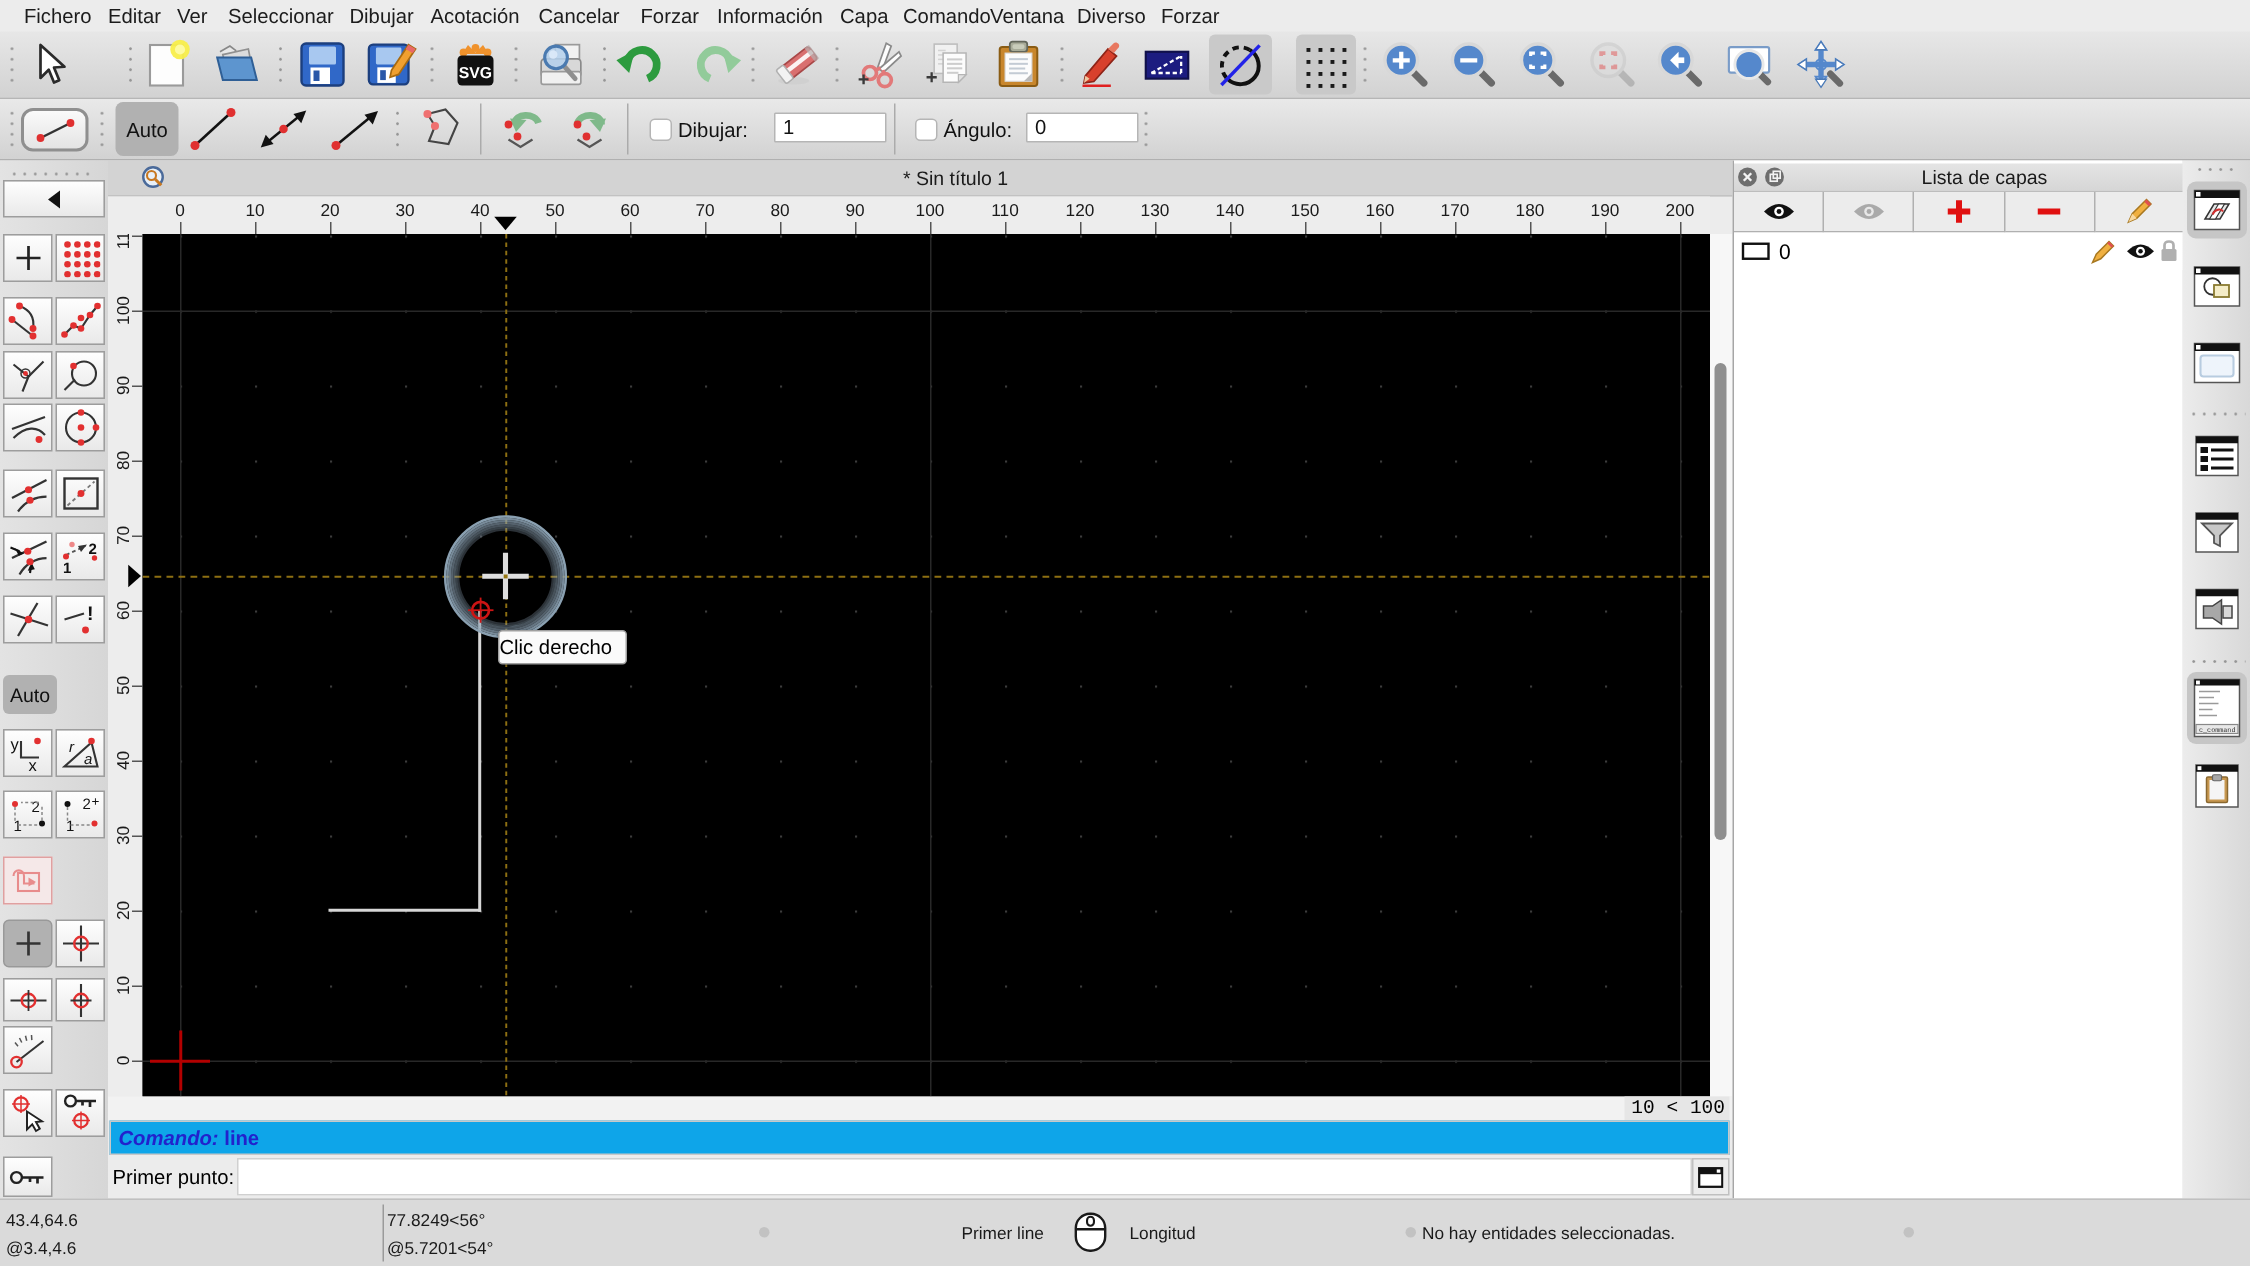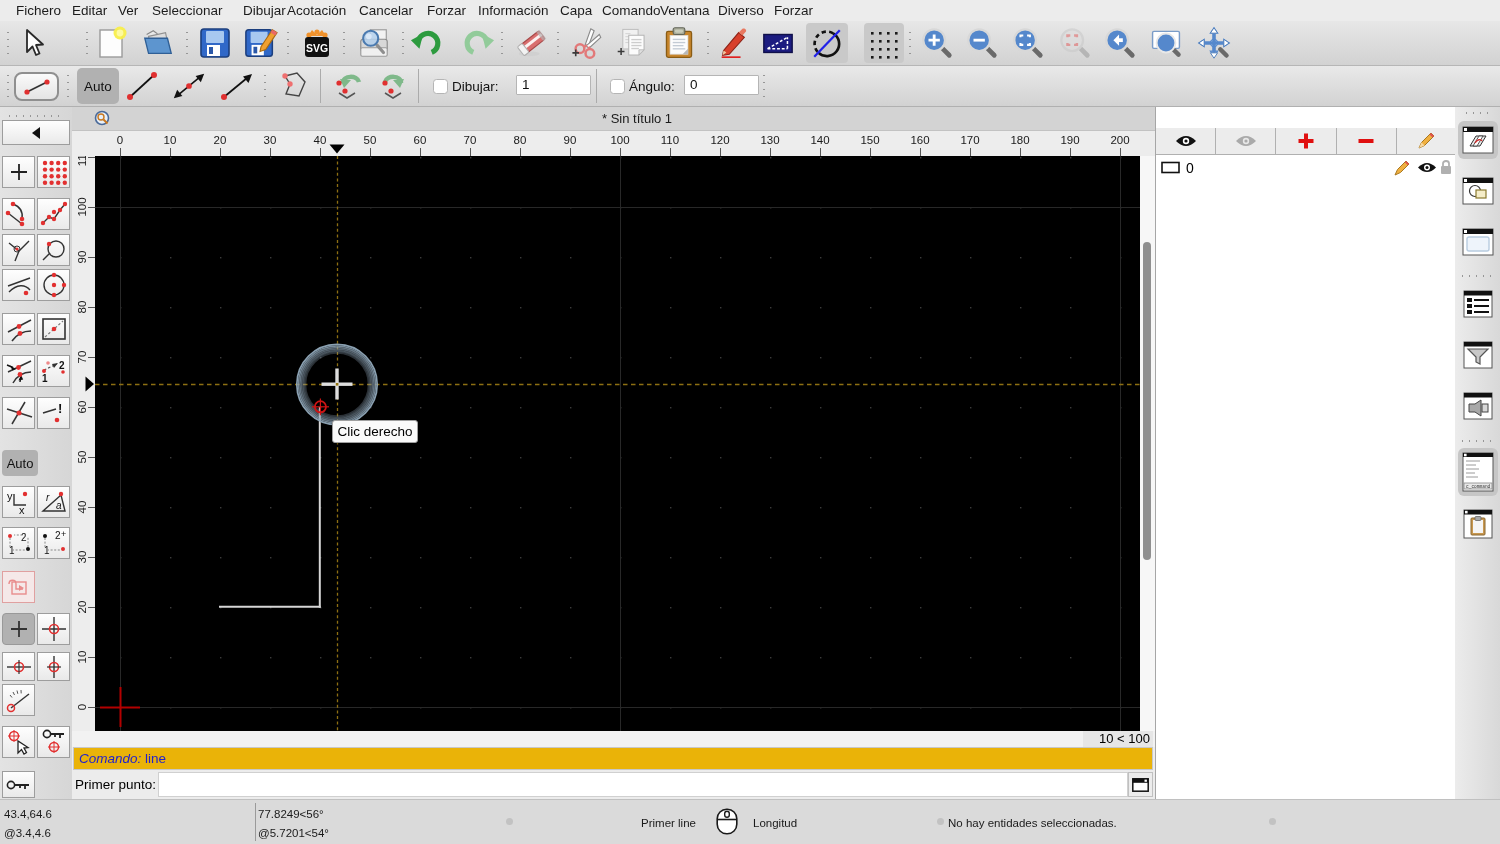--- a/index.html
+++ b/index.html
@@ -34,54 +34,54 @@
   .lbtn.c1 { left:2px; } .lbtn.c2 { left:37px; }
   
   #titlebar { left:72px; top:107px; width:1083px; height:24px; background:#d3d3d3; border-bottom:1px solid #c2c2c2; }
   #titletext { position:absolute; left:530px; top:4px; font-size:13px; color:#1a1a1a; }
   #rulertop { left:95px; top:131px; width:1045px; height:25px; background:#ededed; }
   #rulerleft { left:72px; top:156px; width:23px; height:575px; background:#ededed; }
   #rulercorner { left:72px; top:131px; width:23px; height:25px; background:#ededed; }
   #canvas { left:95px; top:156px; width:1045px; height:575px; background:#000; }
   #vscroll { left:1140px; top:156px; width:15px; height:575px; background:#f7f7f7; }
   #vthumb { position:absolute; left:3px; top:86px; width:8px; height:318px; background:#8f8f8f; border-radius:4px; }
-  #hstrip { left:72px; top:731px; width:1083px; height:16px; background:#f2f2f2; }
+  #hstrip { left:72px; top:731px; width:1083px; height:16px; background:#f2f2f2;font-family:Liberation Mono, monospace; }
   #gridlabel { position:absolute; left:1011px; top:0; width:70px; height:16px; background:#e6e6e6; font-size:13px; color:#000; text-align:right; padding-right:3px; line-height:16px; }
-  #cmdbox { left:73px; top:747px; width:1080px; height:23px; background:#eab308; border:1px solid #c8c8c8;
-            font-size:13.5px; color:#2222cc; padding:3px 0 0 5px; }
+  #cmdbox { left:73px; top:747px; width:1080px; height:23px; background:#0ea5e9; border:1px solid #c8c8c8;
+            font-size:13.5px; color:#2222cc; padding:3px 0 0 5px;font-weight:bold; }
   #inputrow { left:72px; top:770px; width:1083px; height:29px; background:#ececec; }
   #inputfield { position:absolute; left:86px; top:2px; width:970px; height:25px; background:#fff; border:1px solid #d0d0d0; }
   #inputlabel { position:absolute; left:3px; top:7px; font-size:13.5px; color:#000; }
   #kbdbtn { position:absolute; left:1056px; top:2px; width:25px; height:25px; background:#ececec; border:1px solid #c0c0c0; display:flex; align-items:center; justify-content:center; }
   
   #rightdock { left:1155px; top:107px; width:300px; height:692px; background:#fff; border-left:1px solid #a6a6a6; }
   #docktitle { position:absolute; left:0; top:2px; width:300px; height:19px; background:linear-gradient(#e4e4e4,#d6d6d6); border-bottom:1px solid #bdbdbd; }
   #dockhdr { position:absolute; left:0; top:21px; width:300px; height:27px; background:#ececec; display:flex; }
   .hcell { flex:1; border-right:1px solid #b0b0b0; border-bottom:1px solid #b0b0b0; display:flex; align-items:center; justify-content:center; }
   .hcell:last-child { border-right:none; }
   #layerrow { position:absolute; left:0; top:48px; width:300px; height:25px; background:#fff; }
   
   #rightstrip { left:1455px; top:107px; width:45px; height:692px; background:linear-gradient(90deg,#ececec,#d8d8d8); }
   .sbtn { position:absolute; left:5px; width:36px; height:38px; display:flex; align-items:center; justify-content:center; }
   .sbtn.sel { background:#c6c6c6; border-radius:6px; left:3px; width:40px; }
   
   #statusbar { left:0; top:799px; width:1500px; height:45px; background:#dadada; border-top:1px solid #c0c0c0; font-size:11.5px; color:#1a1a1a; }
   .st { position:absolute; }
   
   #tooltip { left:332px; top:420px; width:86px; height:23px; background:#fafafa; border:1px solid #9f9f9f; border-radius:3px;
-             font-size:13.5px; color:#000; text-align:center; line-height:21px; box-shadow:0 1px 2px rgba(0,0,0,.35); }
+             font-size:13.5px; color:#000; line-height:21px; box-shadow:0 1px 2px rgba(0,0,0,.35); }
 </style>
 </head>
 <body>
 <div id="menubar" class="abs">
   <span style="left:16px">Fichero</span>
     <span style="left:72px">Editar</span>
     <span style="left:118px">Ver</span>
     <span style="left:152px">Seleccionar</span>
-    <span style="left:243px">Dibujar</span>
+    <span style="left:233px">Dibujar</span>
     <span style="left:287px">Acotación</span>
     <span style="left:359px">Cancelar</span>
     <span style="left:427px">Forzar</span>
     <span style="left:478px">Información</span>
     <span style="left:560px">Capa</span>
     <span style="left:602px">Comando</span>
     <span style="left:660px">Ventana</span>
     <span style="left:718px">Diverso</span>
     <span style="left:774px">Forzar</span>
 </div>
@@ -803,20 +803,30 @@
   <div id="inputfield"></div>
   <div id="kbdbtn">
       <svg width="17" height="14" viewBox="0 0 17 14">
         <rect x="0.8" y="0.8" width="15.4" height="12.4" fill="#fff" stroke="#111" stroke-width="1.5"></rect>
         <rect x="0.8" y="0.8" width="15.4" height="4" fill="#111"></rect>
         <rect x="12.5" y="1.6" width="2.4" height="2.2" fill="#fff"></rect>
       </svg>
     </div>
 </div>
 <div id="rightdock" class="abs">
+  <div id="docktitle">
+    <svg width="300" height="19" viewBox="0 0 300 19">
+      <circle cx="9" cy="9" r="6.3" fill="#6e6e6e"></circle>
+      <path d="M6.5 6.5 L11.5 11.5 M11.5 6.5 L6.5 11.5" stroke="#f2f2f2" stroke-width="1.6"></path>
+      <circle cx="27" cy="9" r="6.3" fill="#6e6e6e"></circle>
+      <rect x="24.2" y="7.2" width="4.6" height="4.6" fill="none" stroke="#f2f2f2" stroke-width="1.1"></rect>
+      <rect x="26.2" y="5.2" width="4.6" height="4.6" fill="none" stroke="#f2f2f2" stroke-width="1.1"></rect>
+      <text x="167" y="13.5" font-family="Liberation Sans, sans-serif" font-size="13" fill="#1a1a1a" text-anchor="middle">Lista de capas</text>
+    </svg>
+  </div>
   <div id="dockhdr">
     <div class="hcell">
         <svg width="22" height="14" viewBox="0 0 22 14">
           <path d="M1 7 Q 11 -3 21 7 Q 11 17 1 7 Z" fill="#111"></path>
           <circle cx="11" cy="7" r="3.2" fill="#fff"></circle>
           <circle cx="11" cy="7" r="1.6" fill="#111"></circle>
         </svg>
       </div>
     <div class="hcell">
         <svg width="22" height="14" viewBox="0 0 22 14">

